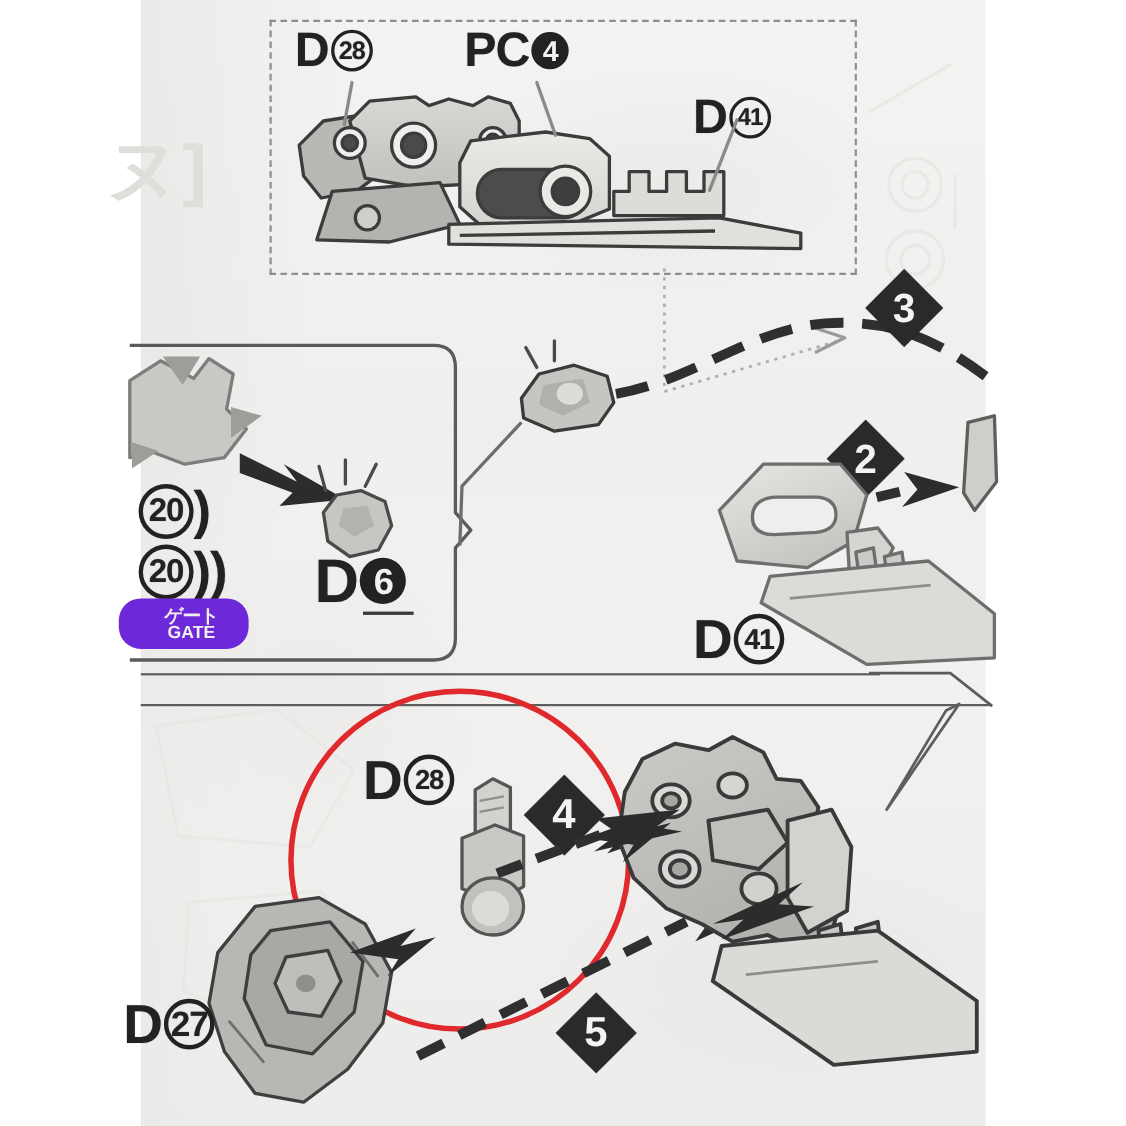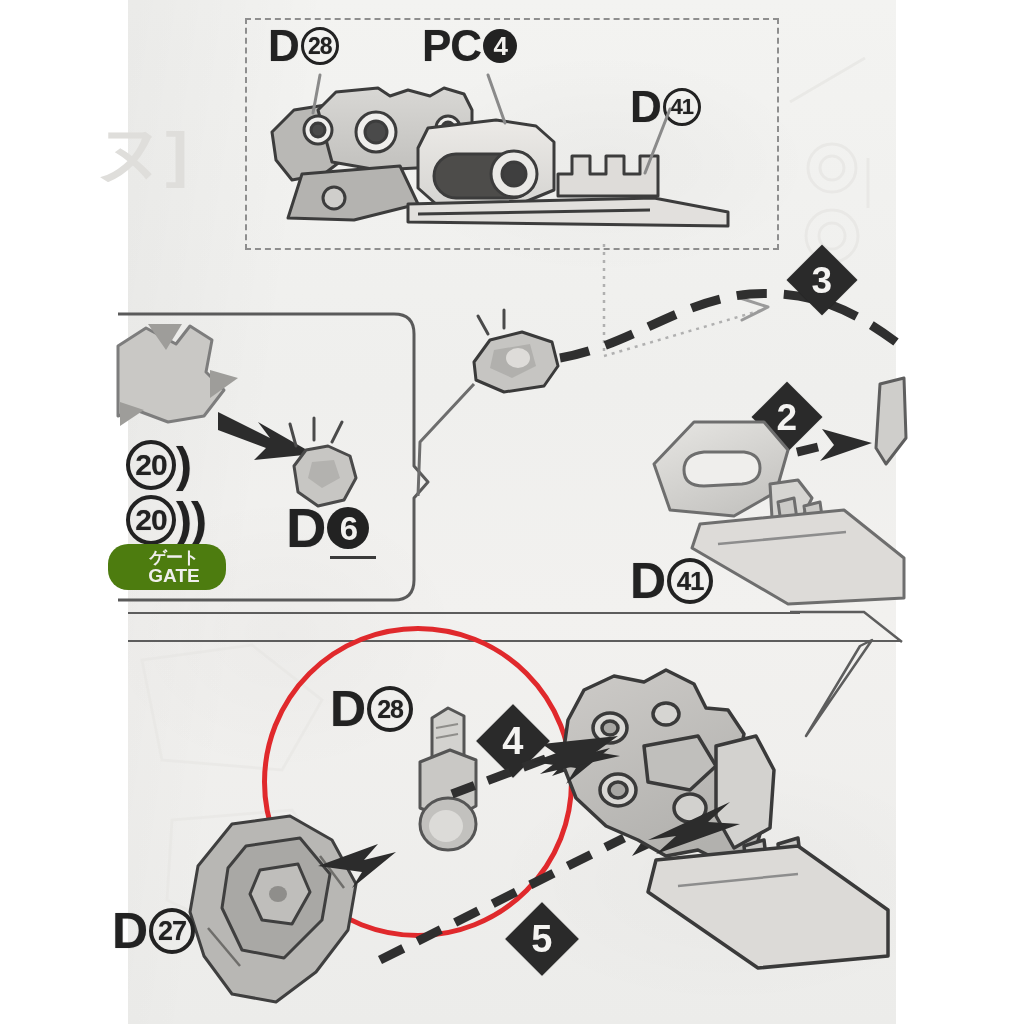--- a/index.html
+++ b/index.html
@@ -62,26 +62,26 @@
   .redcircle{
     border:5px solid #e0292c;border-radius:50%;
     background:transparent;
   }
 
   
   .rule{background:#5d5d5d;height:2px;}
 
   
   .gatepill{
-    background:#4d7c0f;border-radius:20px;color:#f0efed;
+    background:#6d28d9;border-radius:20px;color:#f0efed;
     display:flex;flex-direction:column;align-items:center;justify-content:center;
     font-weight:700;line-height:1;overflow:hidden;
   }
   .gatepill .jp{font-size:17px;letter-spacing:-1px;}
-  .gatepill .en{font-size:19px;letter-spacing:0px;}
+  .gatepill .en{font-size:16px;letter-spacing:0px;}
 
   
   .ghost{color:#dfdedb;font-weight:700;}
 
   svg{display:block;overflow:visible;}
 </style>
 </head>
 <body>
 
 <div id="stage">
@@ -395,21 +395,21 @@
       </g>
       <g stroke="#6f6e6b" stroke-width="2.5" fill="none">
         <path d="M28 112 L60 150"></path>
           <path d="M140 40 L164 72"></path>
       </g>
     </svg>
   </div>
 
   <div class="abs partlabel" style="left:112px;top:906px;font-size:50px;">
     <span class="L">D</span>
-    <span class="circnum open" style="width:38px;height:38px;font-size:27px;border-width:4px;text-align:center;">27</span>
+    <span class="circnum open" style="width:38px;height:38px;font-size:32px;border-width:4px;text-align:center;">27</span>
   </div>
 
   <div class="abs" style="left:548px;top:650px;width:356px;height:330px;">
     <svg width="356" height="330" viewBox="0 0 356 330">
       <defs>
         <linearGradient id="gasm" x1="0" y1="0" x2="0.5" y2="1">
           <stop offset="0" stop-color="#cdcbc8"></stop>
             <stop offset="1" stop-color="#b2b1ae"></stop>
         </linearGradient>
       </defs>

